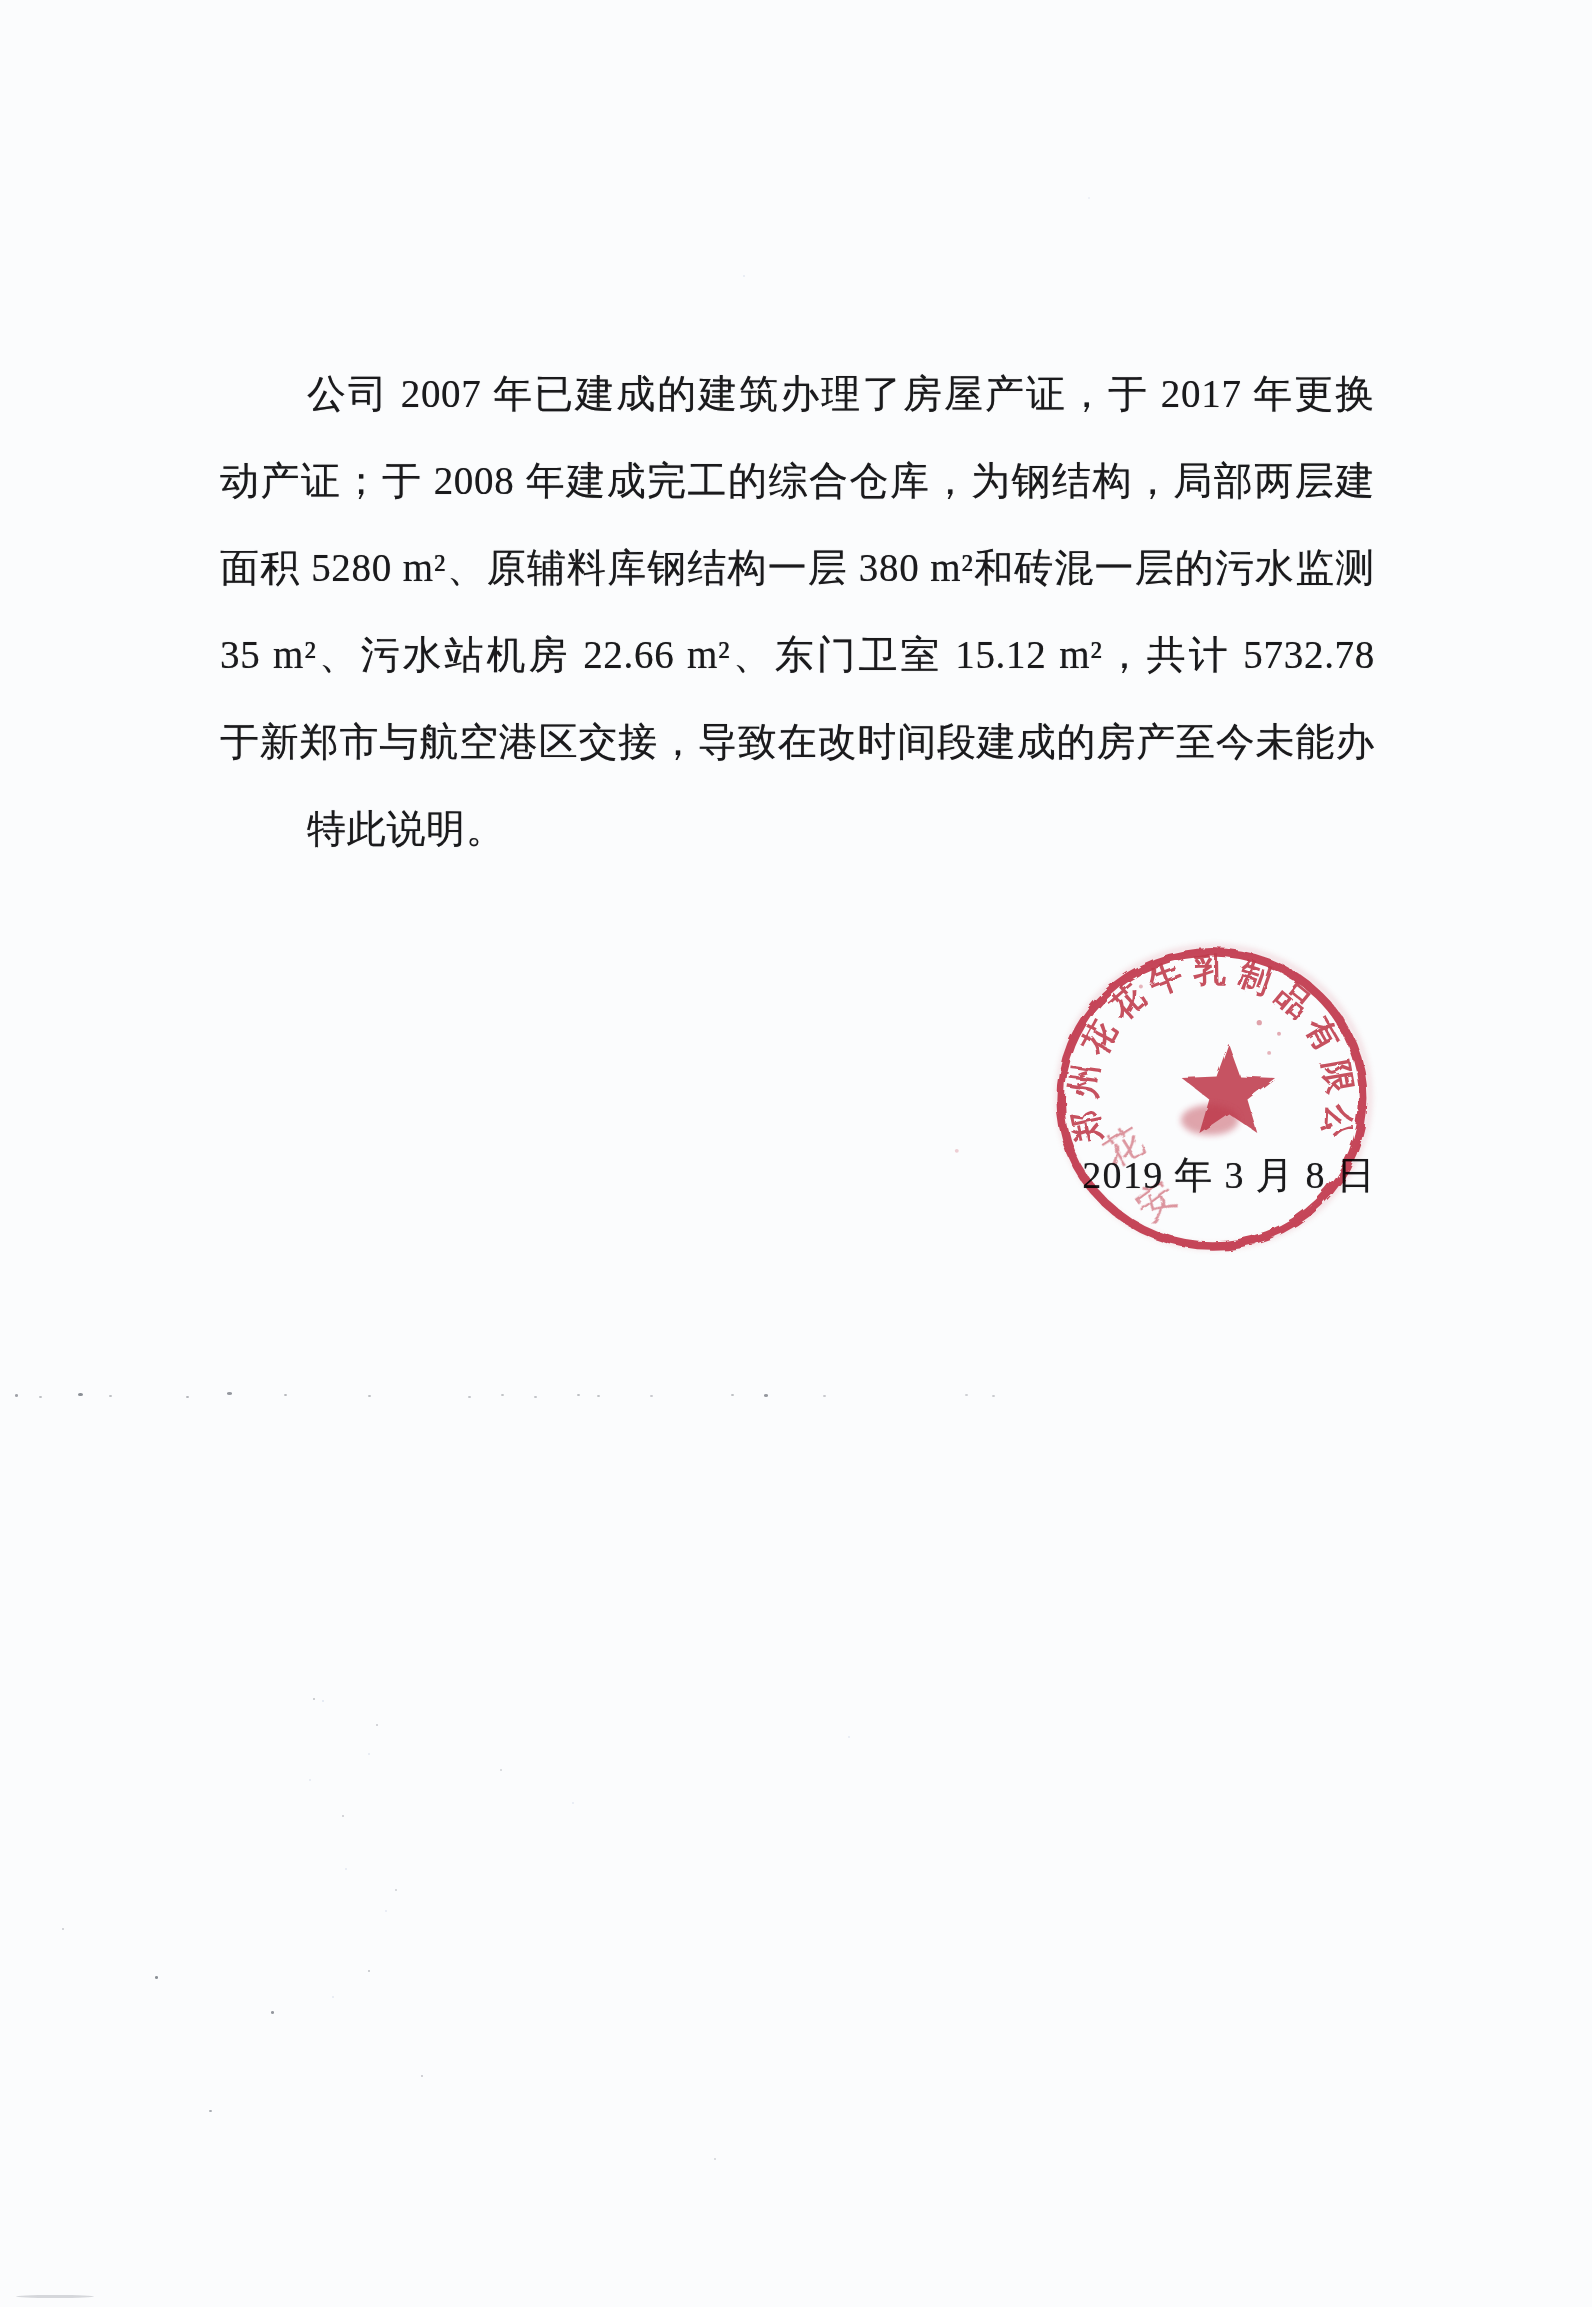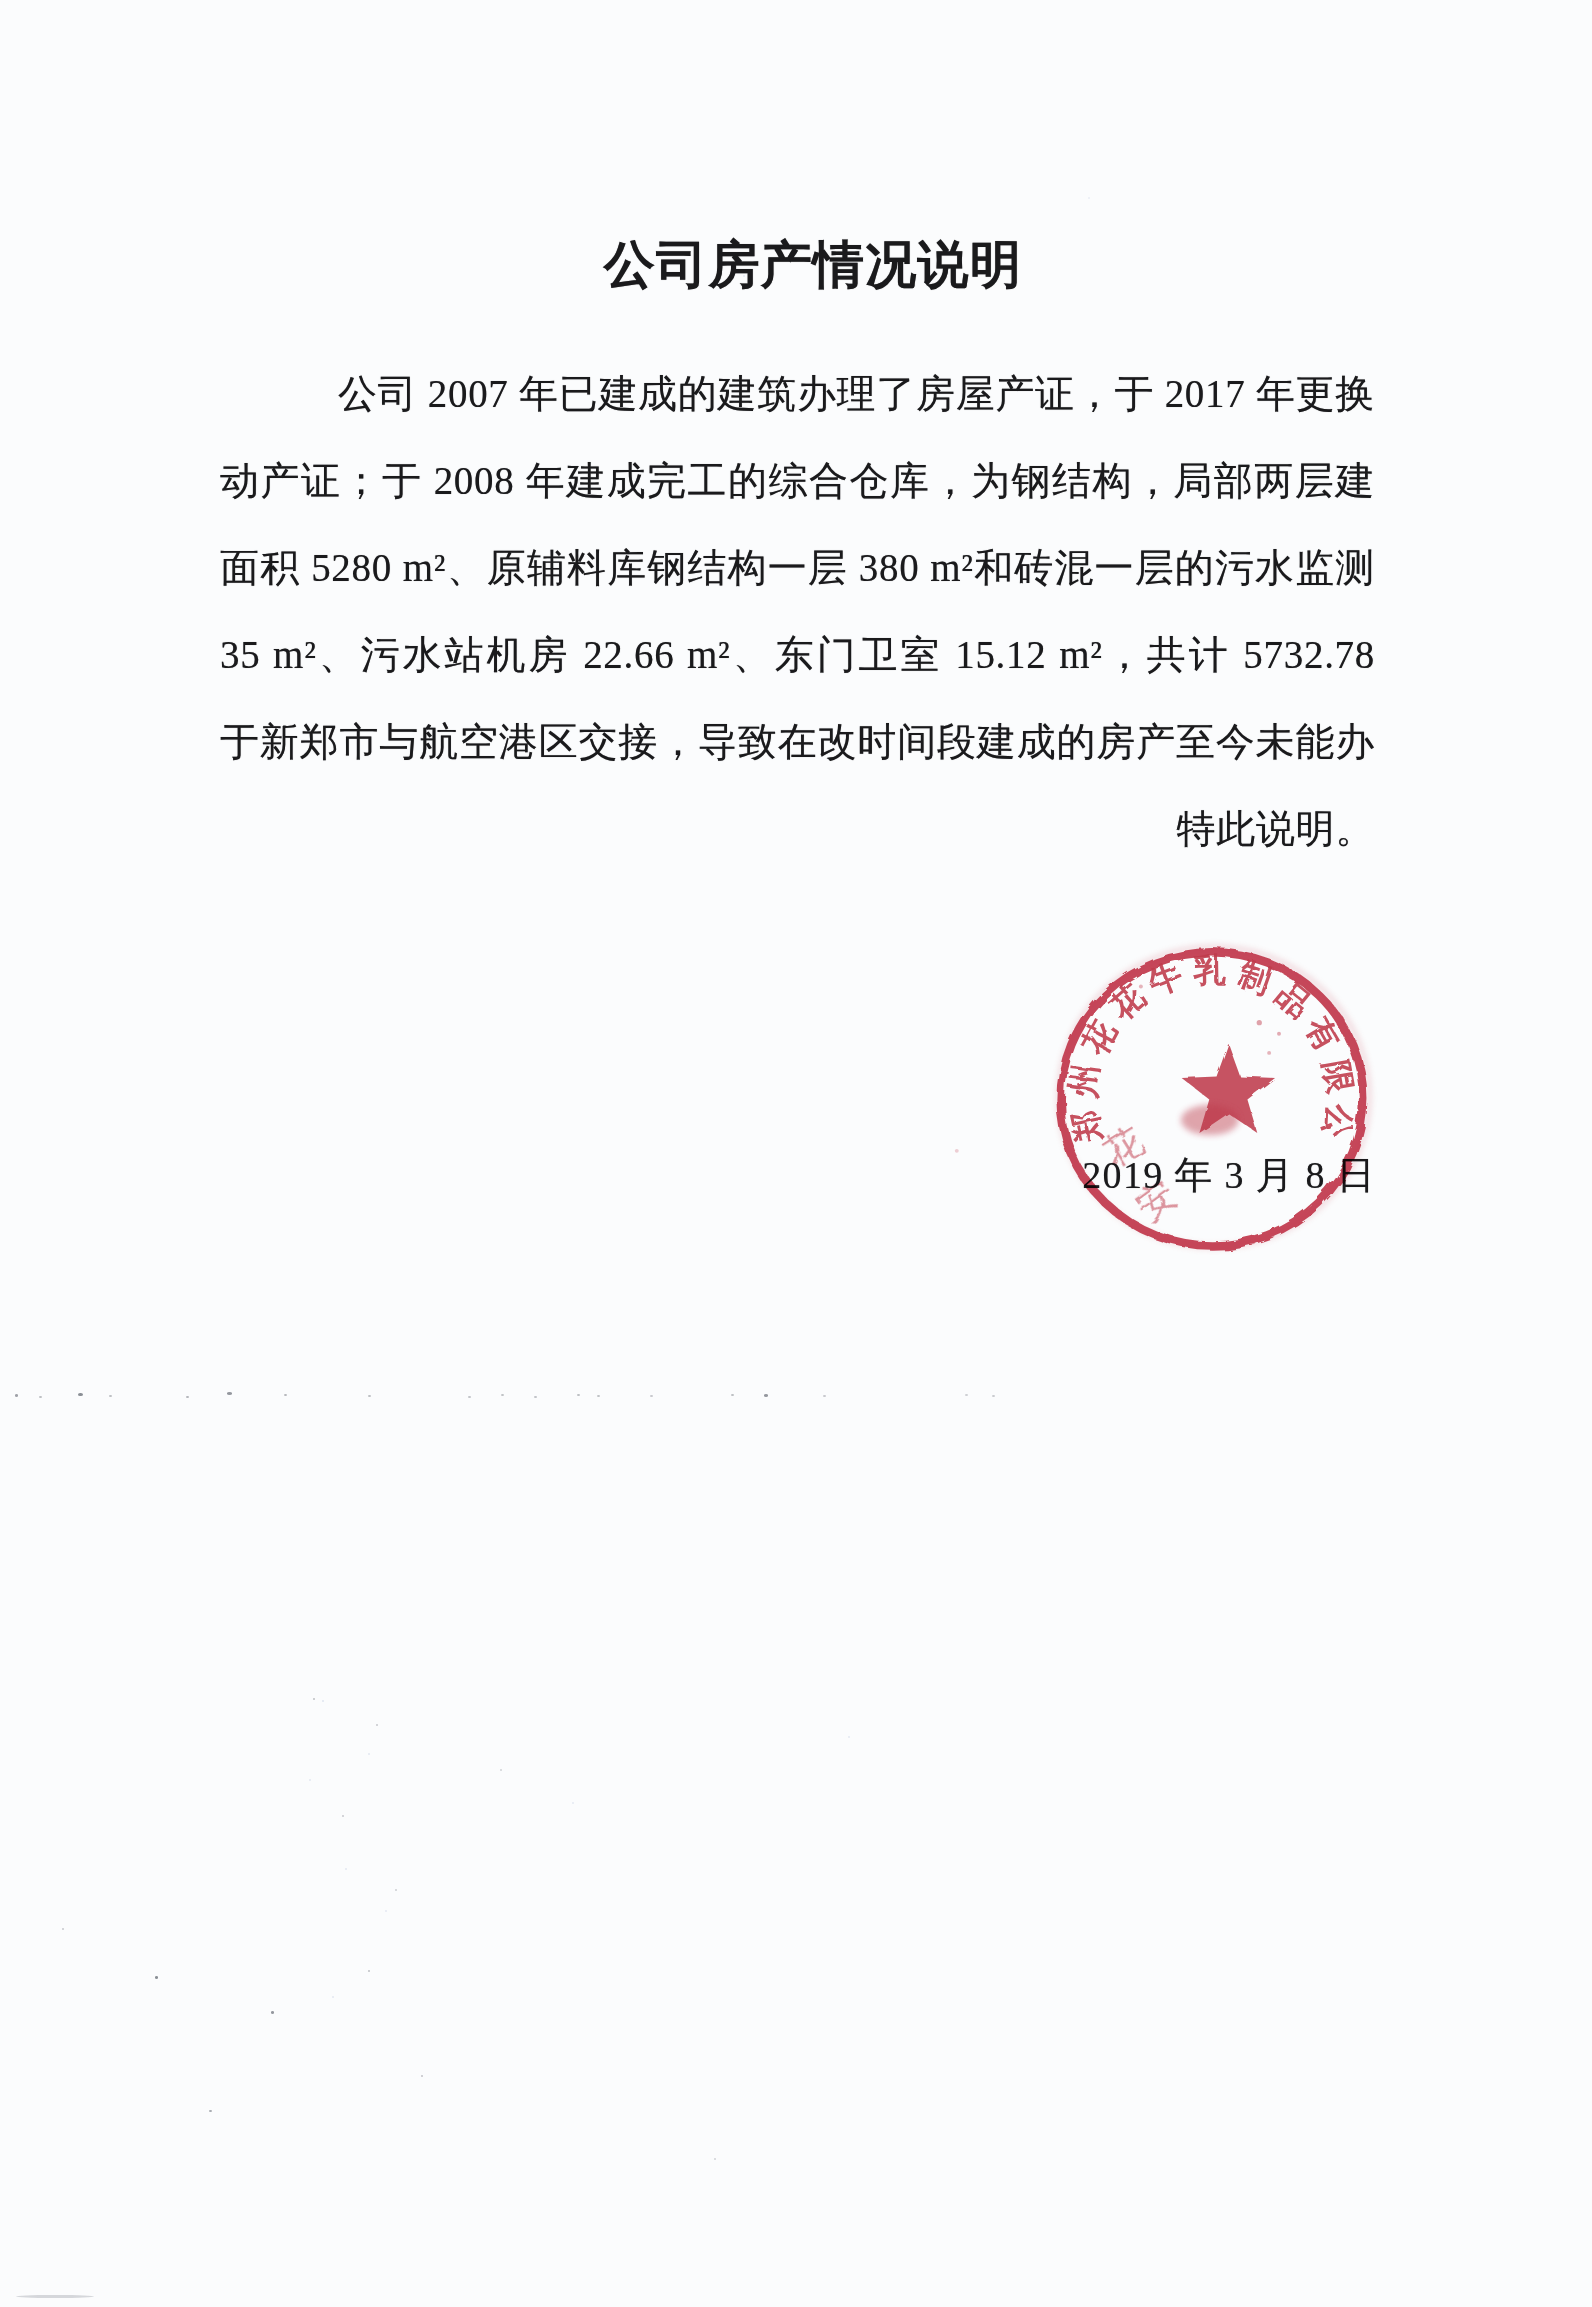--- a/index.html
+++ b/index.html
@@ -31,21 +31,21 @@
     letter-spacing:0.7px;
     text-shadow:0 0 0.7px rgba(10,10,12,.55);
   }
   .para .line{height:87px;white-space:nowrap;}
   .para .line.fill{
     white-space:normal;
     text-align:justify;
     text-align-last:justify;
     overflow:hidden;
   }
-  .para .line.indent{text-indent:87px;text-align:right;}
+  .para .line.indent{text-indent:87px;}
   .sign{
     position:absolute;
     left:220px;right:216px;
     text-align:right;
     font-size:38px;
     line-height:90px;
     text-shadow:0 0 0.7px rgba(10,10,12,.55);
   }
   .sign.company{top:1040px;}
   .sign.date{top:1130px;letter-spacing:1.3px;}
@@ -57,21 +57,20 @@
   }
   .noise i{
     position:absolute;display:block;border-radius:50%;
   }
 </style>
 </head>
 <body>
 
 <div class="page">
 
-  <h1 class="doc-title">公司房产情况说明</h1>
 
   <div class="para">
     <div class="line fill indent">公司 2007 年已建成的建筑办理了房屋产证，于 2017 年更换成不</div>
     <div class="line fill">动产证；于 2008 年建成完工的综合仓库，为钢结构，局部两层建筑</div>
     <div class="line fill">面积 5280 m²、原辅料库钢结构一层 380 m²和砖混一层的污水监测站</div>
     <div class="line fill">35 m²、污水站机房 22.66 m²、东门卫室 15.12 m²，共计 5732.78 m²由</div>
     <div class="line fill">于新郑市与航空港区交接，导致在改时间段建成的房产至今未能办理</div>
     <div class="line indent">特此说明。</div>
   </div>
 

